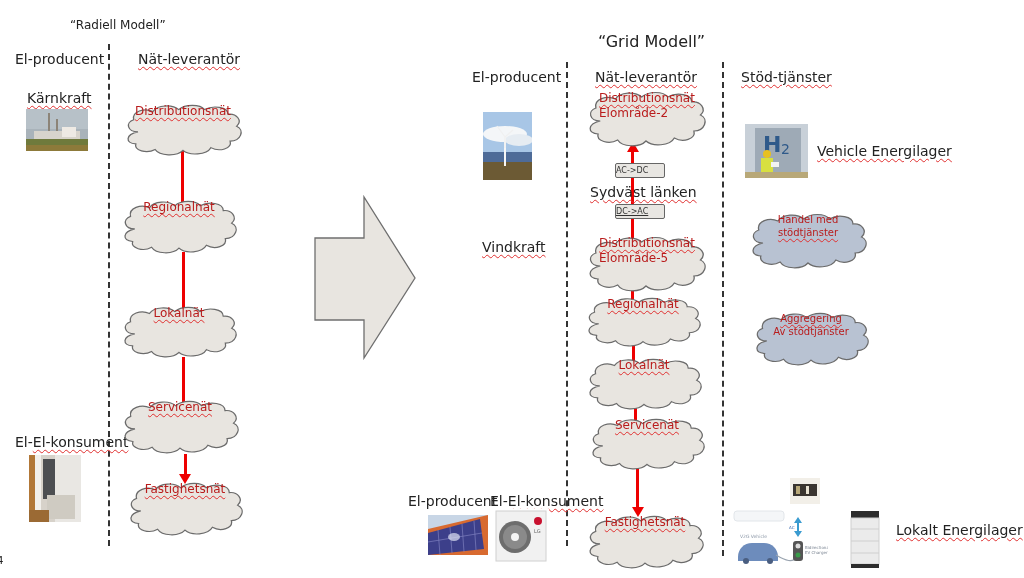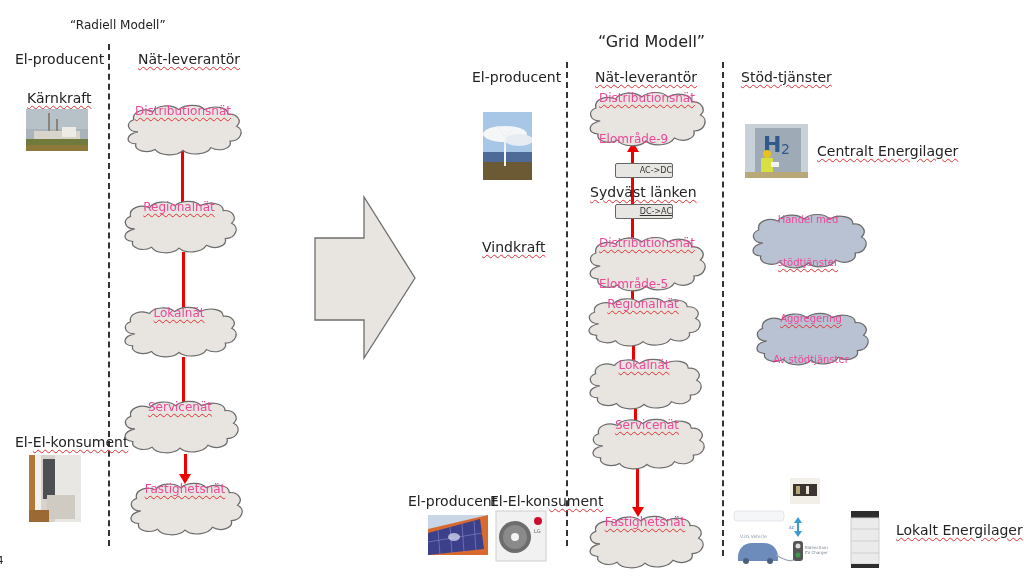--- a/index.html
+++ b/index.html
@@ -7,25 +7,25 @@
          font-family:"DejaVu Sans", sans-serif; color:#222; }
   .abs { position:absolute; }
   .lbl { position:absolute; font-size:14px; white-space:nowrap; color:#222; }
   .squig { text-decoration: underline wavy #e03030; text-decoration-thickness:1px; text-underline-offset:2px; }
   .title { font-size:16px; }
   .dash { position:absolute; width:0; border-left:2px dashed #333; }
   .redline { position:absolute; width:3px; background:#ee0000; }
   .cloud { position:absolute; }
   .cloud svg { position:absolute; left:0; top:0; width:100%; height:100%; overflow:visible; }
   .cloud .ctext { position:absolute; left:0; top:0; width:100%; height:100%;
-                  display:flex; flex-direction:column; justify-content:space-between; align-items:center;
-                  font-size:12px; line-height:15px; color:#ec4899; text-align:center; }
+                  display:flex; flex-direction:column; justify-content:flex-start; align-items:center;
+                  font-size:12px; line-height:15px; color:#b91c1c; text-align:center; }
   .cloud .ctext.left { align-items:flex-start; padding-left:14px; box-sizing:border-box; text-align:left; }
   .box { position:absolute; border:1px solid #666; background:#e8e6e2; border-radius:2px;
-         font-size:8px; text-align:right; line-height:13px; color:#333;padding-left:8px; }
+         font-size:8px; text-align:left; line-height:13px; color:#333; }
   .img { position:absolute; overflow:hidden; }
   .arrowhead-down { position:absolute; width:0; height:0; border-left:6px solid transparent; border-right:6px solid transparent; border-top:10px solid #ee0000; }
   .arrowhead-up { position:absolute; width:0; height:0; border-left:6px solid transparent; border-right:6px solid transparent; border-bottom:10px solid #ee0000; }
 </style>
 </head>
 <body>
 
 <svg width="0" height="0" style="position:absolute">
   <defs>
     <path id="cloudpath" d="M14,30 C4,30 2,20 10,17 C8,8 20,4 28,8 C32,1 46,0 52,6 C58,0 72,0 76,6 C84,1 98,3 98,11 C106,10 112,18 106,24 C114,28 110,40 100,40 C102,48 90,52 82,47 C78,55 62,56 56,50 C50,57 34,56 30,49 C22,54 10,50 12,43 C2,42 2,33 14,30 Z"></path>
@@ -157,21 +157,21 @@
   <span class="squig">Sydväst  länken</span>
 </div>
 <div class="box" style="left:615px;top:204px;width:48px;height:13px;text-decoration:underline;">DC-&gt;AC</div>
 
 <div class="cloud" style="left:585px;top:91px;width:122px;height:56px;">
   <svg viewBox="0 0 112 56" preserveAspectRatio="none">
       <use href="#cloudpath" fill="#e8e5e0" stroke="#6b6b6b" stroke-width="1.2"></use>
     </svg>
   <div class="ctext left">
       <span class="squig">Distributionsnät</span>
-      <span>Elområde-9</span>
+      <span>Elområde-2</span>
     </div>
 </div>
 <div class="cloud" style="left:585px;top:236px;width:122px;height:56px;">
   <svg viewBox="0 0 112 56" preserveAspectRatio="none">
       <use href="#cloudpath" fill="#e8e5e0" stroke="#6b6b6b" stroke-width="1.2"></use>
     </svg>
   <div class="ctext left">
       <span class="squig">Distributionsnät</span>
       <span>Elområde-5</span>
     </div>
@@ -215,21 +215,21 @@
     <rect x="10" y="4" width="46" height="50" fill="#9eaab6"></rect>
     <text x="18" y="28" font-size="22" font-weight="bold" fill="#2f5a8a" font-family="DejaVu Sans, sans-serif">H</text>
     <text x="36" y="30" font-size="14" fill="#2f5a8a" font-family="DejaVu Sans, sans-serif">2</text>
     <circle cx="22" cy="30" r="4" fill="#e8c020"></circle>
     <rect x="16" y="34" width="12" height="20" fill="#d8e040"></rect>
     <rect x="26" y="38" width="8" height="5" fill="#f2f2f2"></rect>
     <rect y="48" width="63" height="6" fill="#b8a878"></rect>
   </svg>
 </div>
 <div class="lbl" style="left:817px;top:143px;">
-  <span class="squig">Centralt Energilager</span>
+  <span class="squig">Vehicle Energilager</span>
 </div>
 
 <div class="cloud" style="left:748px;top:213px;width:120px;height:56px;">
   <svg viewBox="0 0 112 56" preserveAspectRatio="none">
       <use href="#cloudpath" fill="#b8c2d2" stroke="#6b6b6b" stroke-width="1.2"></use>
     </svg>
   <div class="ctext" style="font-size:10px;line-height:13px;">
       <span>Handel med</span>
       <span class="squig">stödtjänster</span>
     </div>

